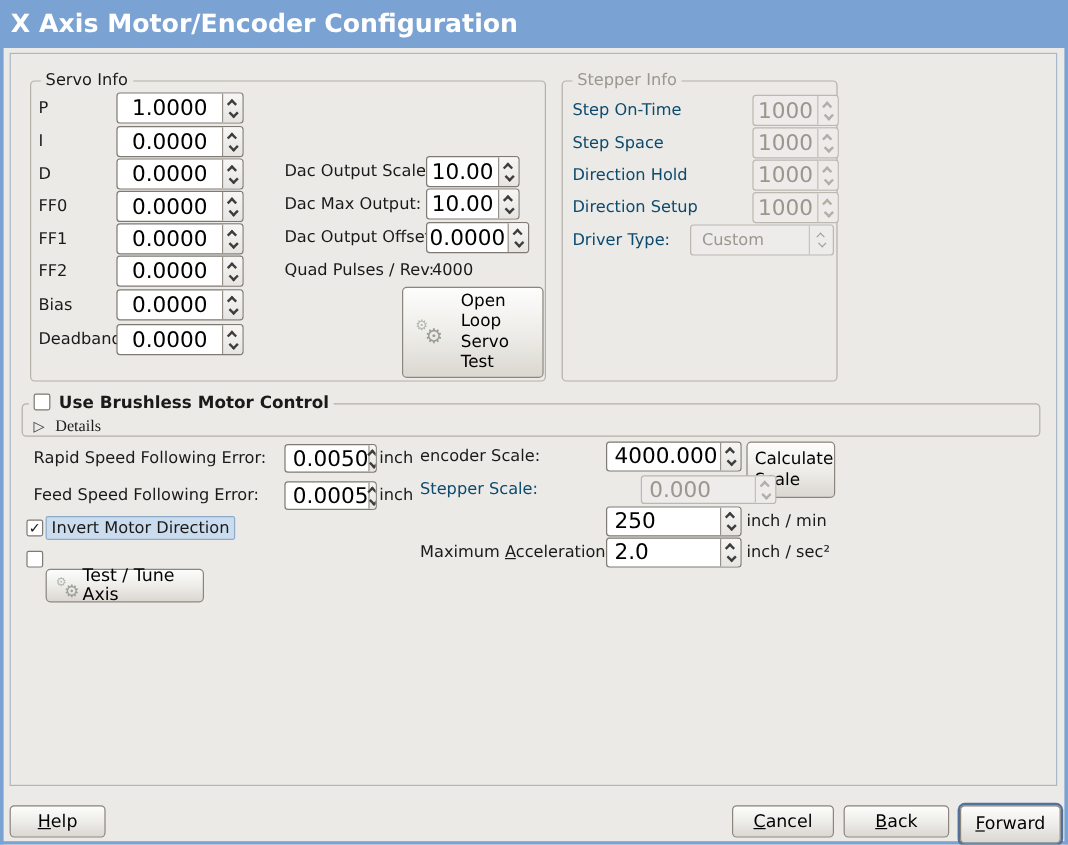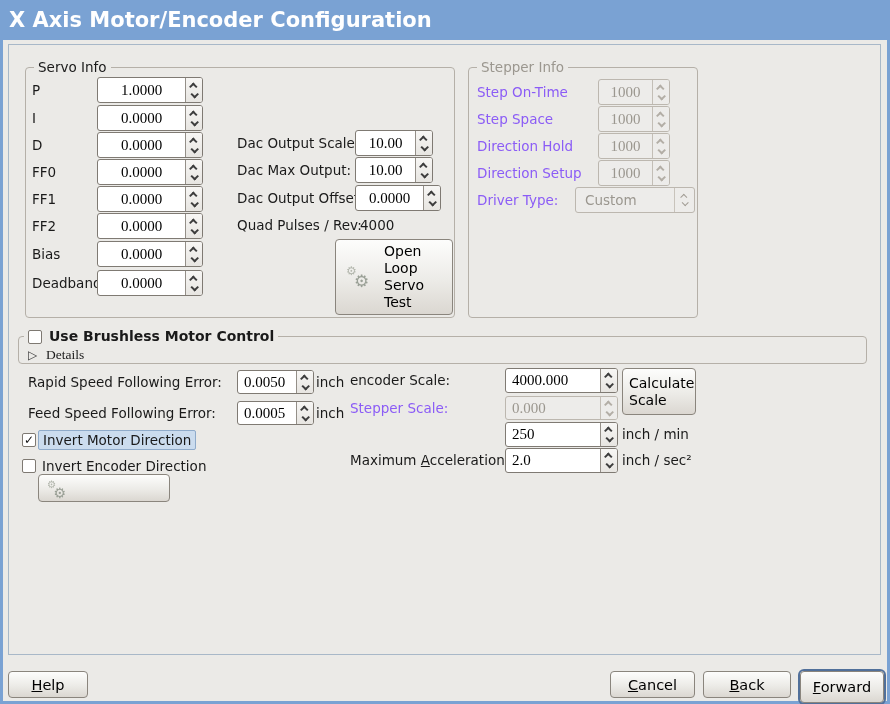--- a/index.html
+++ b/index.html
@@ -17,31 +17,31 @@
   .edge.b { left:0; top:701px; width:890px; height:3px; }
 
   .content-panel { position:absolute; left:8px; top:44px; width:873px; height:611px; border:1px solid #a8b8c8; }
 
   
   .frame { position:absolute; border:1px solid #b5b0a8; border-radius:4px; }
   .frame-label { position:absolute; top:-9px; left:8px; background:#ebeae7; padding:0 4px; font-size:13.5px; white-space:nowrap; }
   .frame-label.dim { color:#9b978f; }
 
   .lbl { position:absolute; font-size:13.5px; white-space:nowrap; }
-  .lbl.dim { color:#8b5cf6; }
+  .lbl.dim { color:#0c4a6e; }
 
   
   .spin { position:absolute; display:flex; background:#ffffff; border:1px solid #7f7a73; border-radius:3px; overflow:hidden; }
-  .spin .spin-val { flex:1; display:flex; align-items:center; justify-content:center; font-size:15px; color:#000;font-family:Liberation Serif, serif; }
+  .spin .spin-val { flex:1; display:flex; align-items:center; justify-content:center; font-size:18px; color:#000; }
   .spin .spin-val.left { justify-content:flex-start; padding-left:6px; }
   .spin .spin-btns { width:17px; border-left:1px solid #948f88; background:linear-gradient(#f7f6f4,#e7e5e1); display:flex; flex-direction:column; align-items:center; justify-content:center; gap:3px; }
   .chev { display:block; width:6px; height:6px; border-left:2px solid #3d3d3d; border-top:2px solid #3d3d3d; }
   .chev.up { transform:rotate(45deg) translateY(1px); }
   .chev.dn { transform:rotate(225deg) translateY(1px); }
-  .spin.disabled { background:#edecea; border-color:#bcb7af; }
+  .spin.disabled { background:#edecea; border-color:#bcb7af;margin-left:29px; }
   .spin.disabled .spin-val { color:#9b978f; }
   .spin.disabled .spin-btns { border-left-color:#c3beb6; background:#edecea; }
   .spin.disabled .chev { border-color:#b3aea6; }
 
   
   .combo { position:absolute; display:flex; align-items:center; background:#edecea; border:1px solid #bcb7af; border-radius:3px; }
   .combo .combo-val { flex:1; padding-left:9px; font-size:13.5px; color:#9b978f; }
   .combo .combo-arrows { width:20px; align-self:stretch; border-left:1px solid #c8c3bb; display:flex; flex-direction:column; align-items:center; justify-content:center; gap:2px; }
   .combo .chev { width:5px; height:5px; border-width:1.5px; border-color:#a29d95; }
 
@@ -245,21 +245,21 @@
   <span class="lbl dim" style="left:477px; top:187px; line-height:26px;">Driver Type:</span>
   <div class="combo" style="left:575px; top:187px; width:120px; height:26px;">
     <span class="combo-val">Custom</span>
     <span class="combo-arrows">
         <i class="chev up"></i>
         <i class="chev dn"></i>
       </span>
   </div>
 
   <div class="frame" style="left:18px; top:336px; width:849px; height:28px;">
-    <span class="frame-label" style="left:5px; top:-9px; display:flex; align-items:flex-end; gap:7px; font-weight:bold; font-size:14px;">
+    <span class="frame-label" style="left:5px; top:-9px; display:flex; align-items:flex-start; gap:7px; font-weight:bold; font-size:14px;">
       <span class="checkbox" style="position:static;"></span>
       <span>Use Brushless Motor Control</span>
     </span>
   </div>
   <span class="expander-arrow" style="position:absolute; left:28px; top:346px; line-height:18px;">▷</span>
   <span class="lbl" style="left:46px; top:346px; line-height:18px;font-family:Liberation Serif, serif;">Details</span>
 
   <span class="lbl" style="left:28px; top:370px; line-height:24px;">Rapid Speed Following Error:</span>
   <div class="spin" style="left:237px; top:370px; width:77px; height:24px;">
     <span class="spin-val left">0.0050</span>
@@ -323,27 +323,27 @@
       </span>
   </div>
   <span class="unit" style="left:622px; top:448px; line-height:25px;">inch / sec²</span>
 
   <span class="checkbox" style="left:22px; top:433px;">
       <span>✓</span>
     </span>
   <span class="hl-label" style="left:38px; top:430px;">Invert Motor Direction</span>
 
   <span class="checkbox" style="left:22px; top:459px;"></span>
-  <span class="lbl" style="left:42px; top:456px; line-height:20px;">Invert Encoder Direction</span>
 
   <div class="btn" style="left:38px; top:474px; width:132px; height:28px; justify-content:flex-start; padding-left:6px; gap:4px;">
     <span class="gears small">
       <span class="g1">⚙</span>
       <span class="g2">⚙</span>
     </span>
+    <span>Test / Tune Axis</span>
   </div>
 
   <div class="btn" style="left:8px; top:671px; width:80px; height:27px;">
     <span class="mn">Help</span>
   </div>
   <div class="btn" style="left:610px; top:671px; width:85px; height:27px;">
     <span class="mn">Cancel</span>
   </div>
   <div class="btn" style="left:703px; top:671px; width:88px; height:27px;">
     <span class="mn">Back</span>

